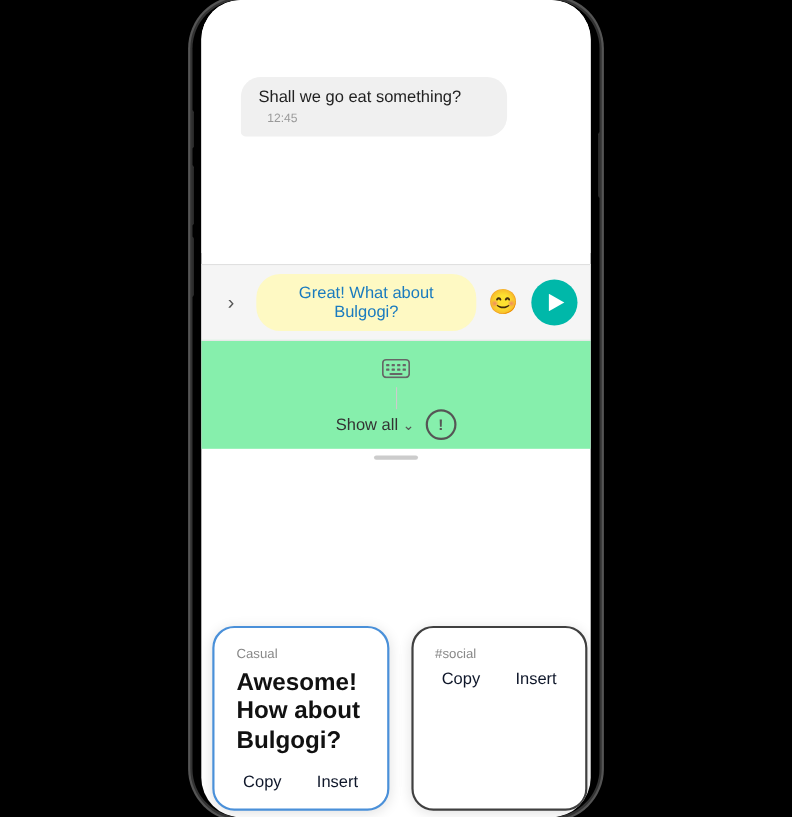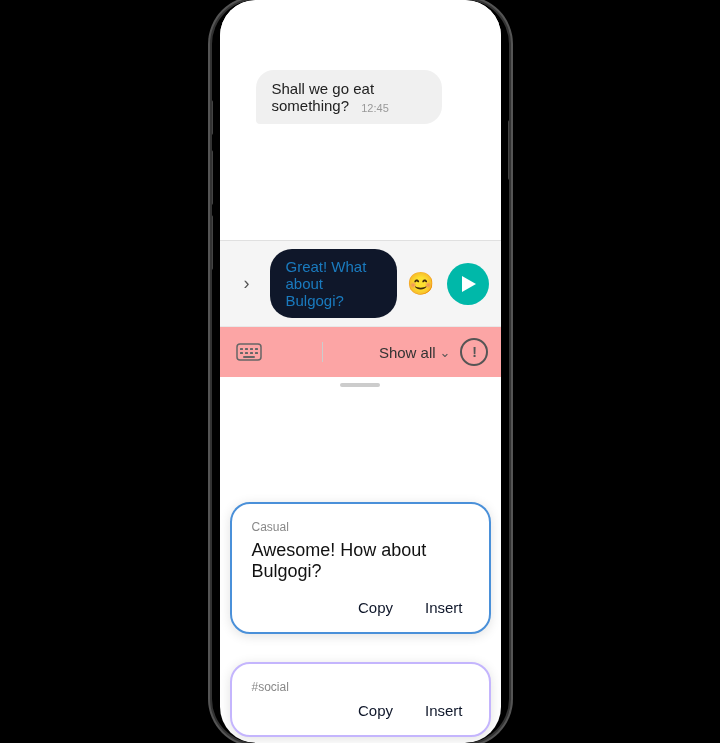--- a/index.html
+++ b/index.html
@@ -10,21 +10,21 @@
       background: #000;
       display: flex;
       justify-content: center;
       align-items: flex-start;
       overflow: hidden;
       font-family: 'Segoe UI', Arial, sans-serif;
     }
 
     .phone-frame {
       position: relative;
-      width: 297px;
+      width: 370px;
       height: 743px;
       background: #000;
       border-radius: 44px;
       overflow: hidden;
       box-shadow: 0 0 0 2px #333, 0 0 0 4px #555, 0 0 30px rgba(0,0,0,0.8);
       margin-top: 0;
     }
 
     
     .phone-screen {
@@ -91,28 +91,29 @@
       align-items: center;
       justify-content: center;
       color: #555;
       font-size: 18px;
       cursor: pointer;
       flex-shrink: 0;
     }
 
     .text-input-field {
       flex: 1;
-      background: #0f172a;
+      background: #fef9c3;
       border-radius: 22px;
       padding: 9px 16px;
       font-size: 15px;
       color: #1a7bbf;
       border: none;
       outline: none;
       cursor: text;
+      text-align: center;
     }
 
     .emoji-btn {
       width: 34px;
       height: 34px;
       display: flex;
       align-items: center;
       justify-content: center;
       font-size: 22px;
       cursor: pointer;
@@ -136,26 +137,27 @@
       width: 0;
       height: 0;
       border-top: 8px solid transparent;
       border-bottom: 8px solid transparent;
       border-left: 14px solid #fff;
       margin-left: 3px;
     }
 
     
     .toolbar-bar {
-      background: #fca5a5;
+      background: #86efac;
       border-top: 1px solid #e8e8e8;
       padding: 8px 12px;
       display: flex;
       align-items: center;
       justify-content: space-between;
+      flex-direction: column;
     }
 
     .keyboard-icon-btn {
       width: 34px;
       height: 34px;
       display: flex;
       align-items: center;
       justify-content: center;
       cursor: pointer;
     }
@@ -204,50 +206,50 @@
       margin: 6px auto 4px auto;
     }
 
     
     .suggestion-cards {
       position: absolute;
       bottom: 0;
       left: 0;
       right: 0;
       display: flex;
-      flex-direction: column;
-      gap: 16px;
+      flex-direction: row;
+      gap: 0;
     }
 
     .suggestion-card {
       background: #fff;
       border-radius: 20px;
       padding: 16px 20px 14px 20px;
       margin: 6px 10px;
       box-shadow: 0 2px 12px rgba(0,0,0,0.12);
       position: relative;
     }
 
     .suggestion-card.blue-border {
       border: 2px solid #4a90d9;
     }
 
     .suggestion-card.green-border {
-      border: 2px solid #c4b5fd;
+      border: 2px solid #404040;
     }
 
     .suggestion-tag {
       font-size: 12px;
       color: #888;
       margin-bottom: 6px;
     }
 
     .suggestion-text {
-      font-size: 18px;
-      font-weight: normal;
+      font-size: 22px;
+      font-weight: bold;
       color: #111;
       margin-bottom: 14px;
       line-height: 1.2;
     }
 
     .suggestion-actions {
       display: flex;
       justify-content: flex-end;
       gap: 20px;
     }

